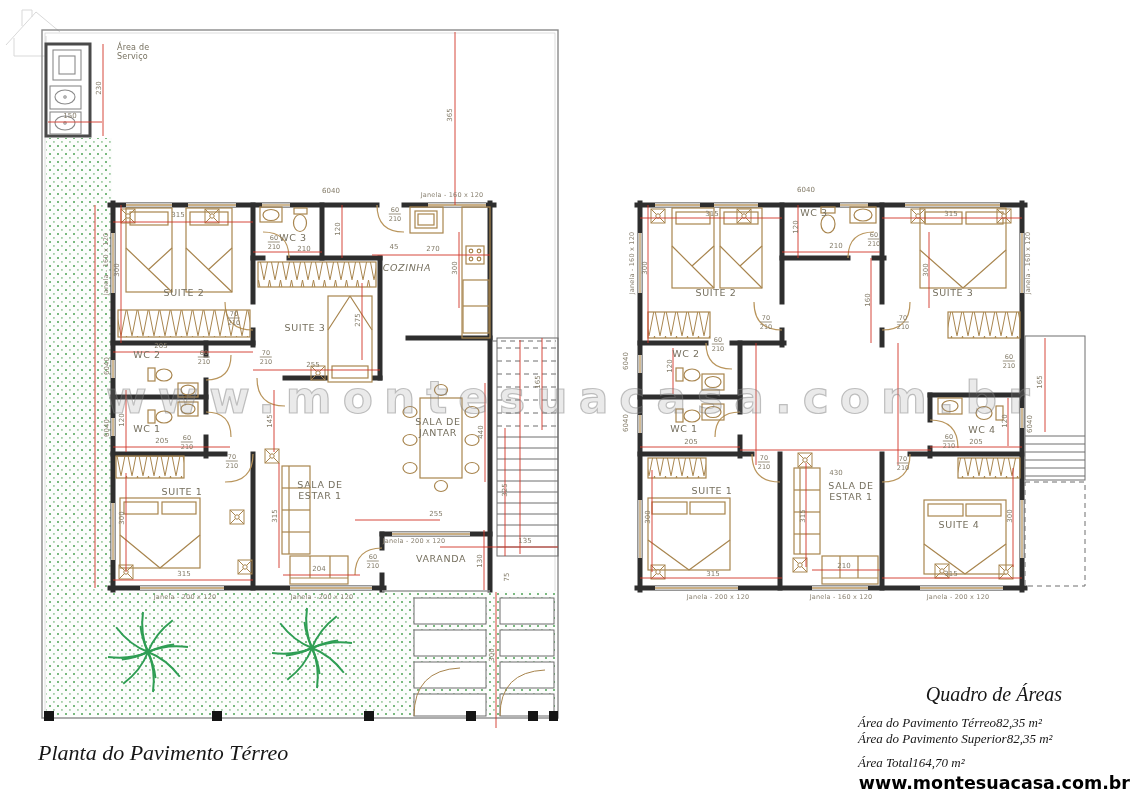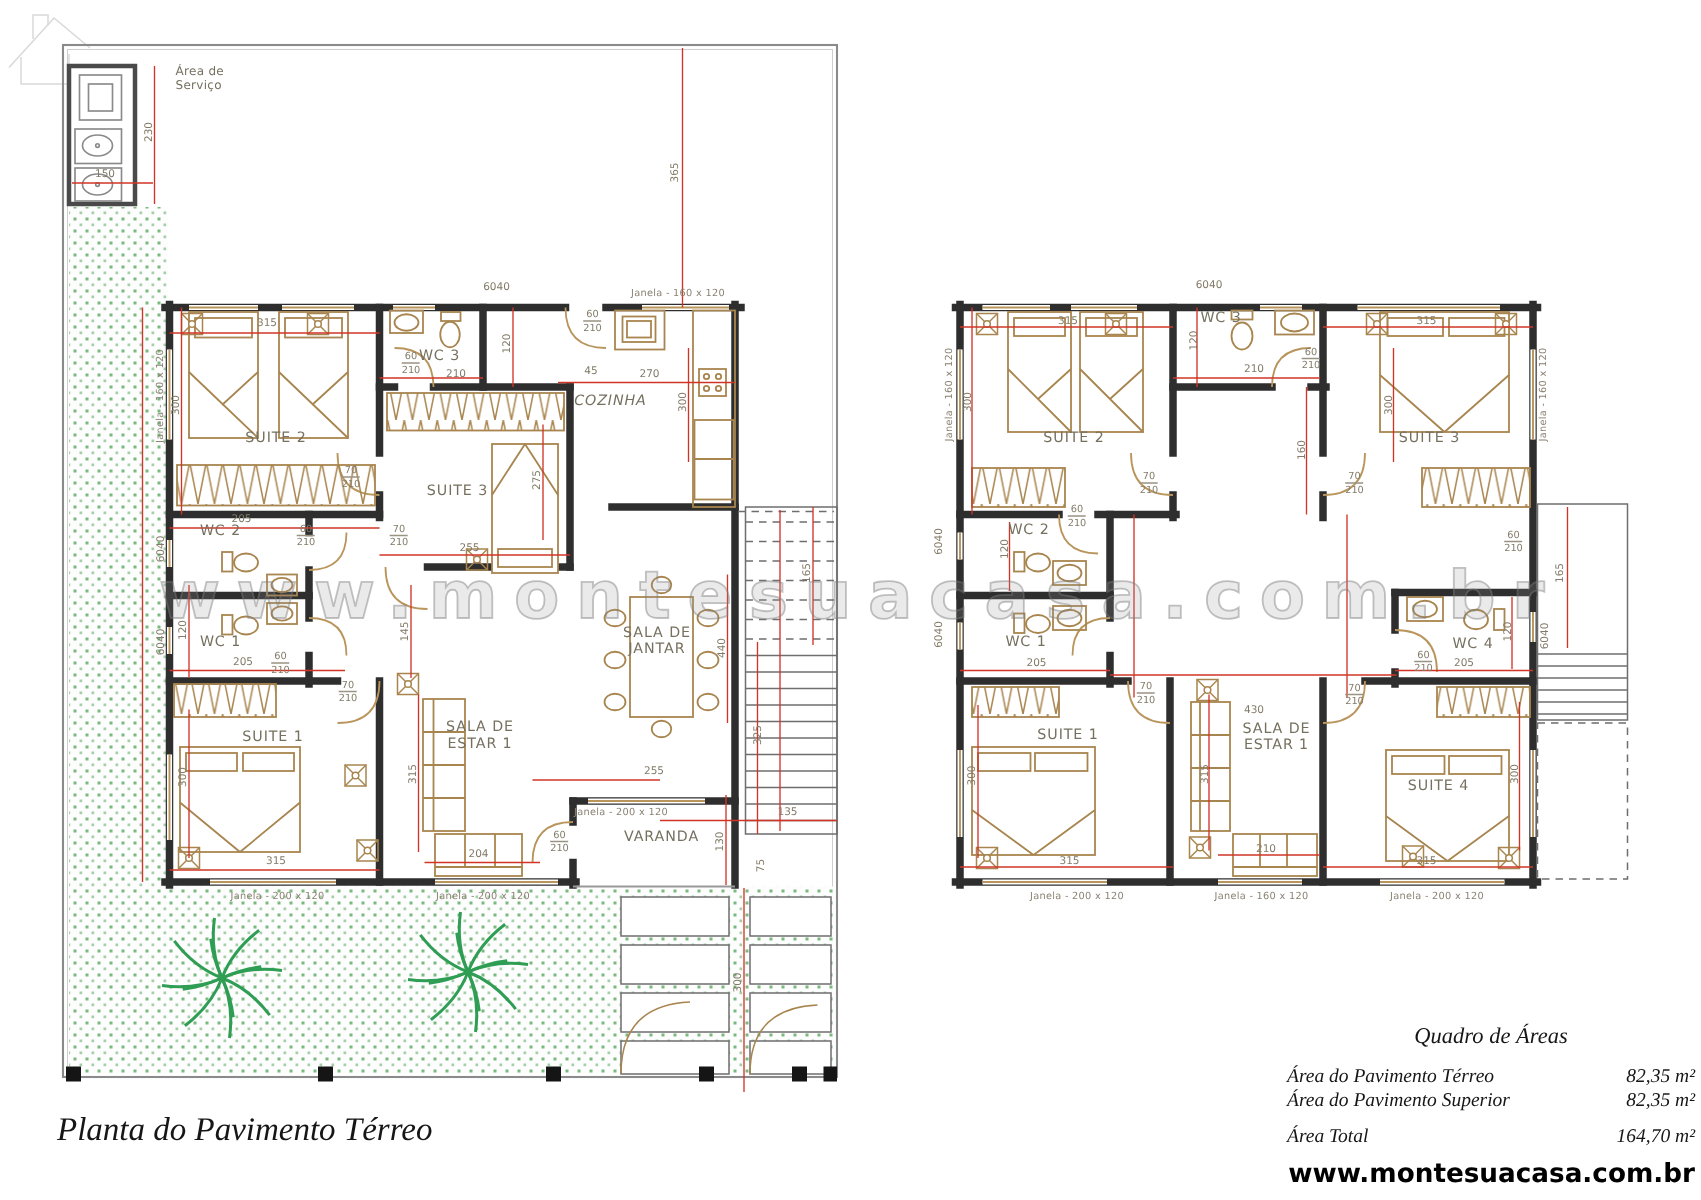--- a/index.html
+++ b/index.html
@@ -14,22 +14,22 @@
   .dim{font-size:7px;color:#837b68;}
   .win{font-size:6.5px;color:#8a8272;letter-spacing:.2px;}
   .frac{font-size:6.5px;color:#837b68;line-height:1;}
   .frac .den{display:block;border-top:1px solid #9b9382;padding-top:1px;}
   .title{position:absolute;left:826px;top:8px;font-weight:bold;font-size:17px;color:#000;white-space:nowrap;}
   .watermark{position:absolute;left:106px;top:372px;font-weight:bold;font-size:44px;letter-spacing:11px;white-space:nowrap;color:rgba(150,150,150,0.20);-webkit-text-stroke:1.2px rgba(125,125,125,0.45);}
   .caption{position:absolute;font-family:"Liberation Serif","DejaVu Serif",serif;font-style:italic;color:#161616;white-space:nowrap;}
   .caption-terreo{left:38px;top:740px;font-size:22px;}
   .caption-superior{left:637px;top:604px;font-size:22px;}
   .area-table{position:absolute;left:858px;top:683px;width:272px;font-family:"Liberation Serif","DejaVu Serif",serif;font-style:italic;color:#161616;}
-  .at-title{text-align:center;font-size:15px;margin-bottom:9px;}
-  .at-row{display:flex;justify-content:space-between;font-size:13px;line-height:1.25;}
+  .at-title{text-align:center;font-size:20px;margin-bottom:9px;}
+  .at-row{display:flex;font-size:13px;line-height:1.25;}
   .at-row.total{margin-top:7px;}
   .site-url{position:absolute;left:852px;top:773px;width:278px;font-weight:bold;font-size:17.5px;color:#000;text-align:right;white-space:nowrap;}
 </style>
 </head>
 <body>
 
 <div class="canvas">
 
 <svg class="draw" width="1134" height="800" viewBox="0 0 1134 800" xmlns="http://www.w3.org/2000/svg" xmlns:xlink="http://www.w3.org/1999/xlink">
   <defs>

